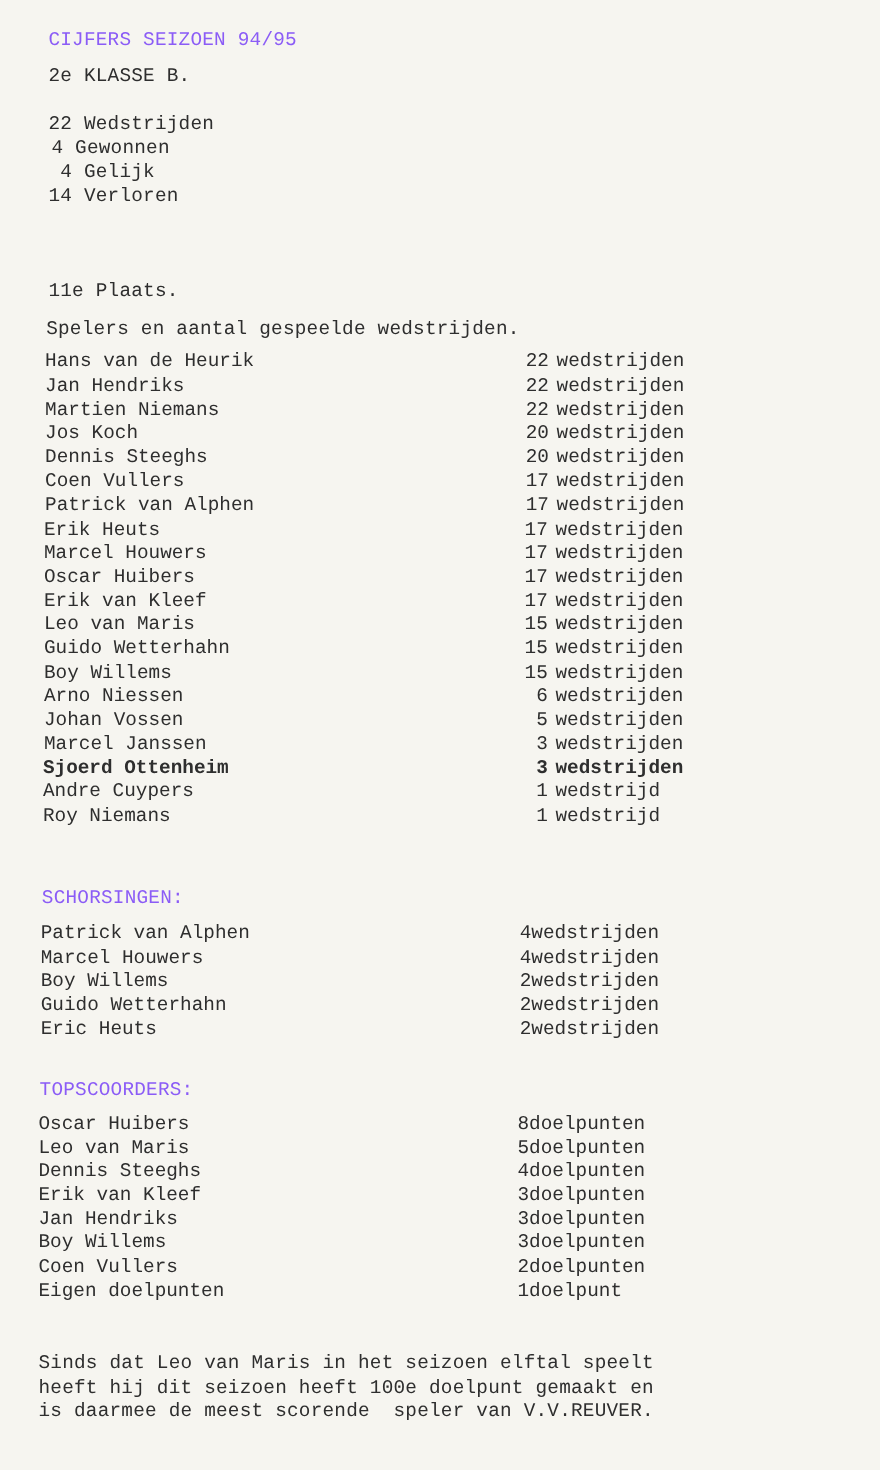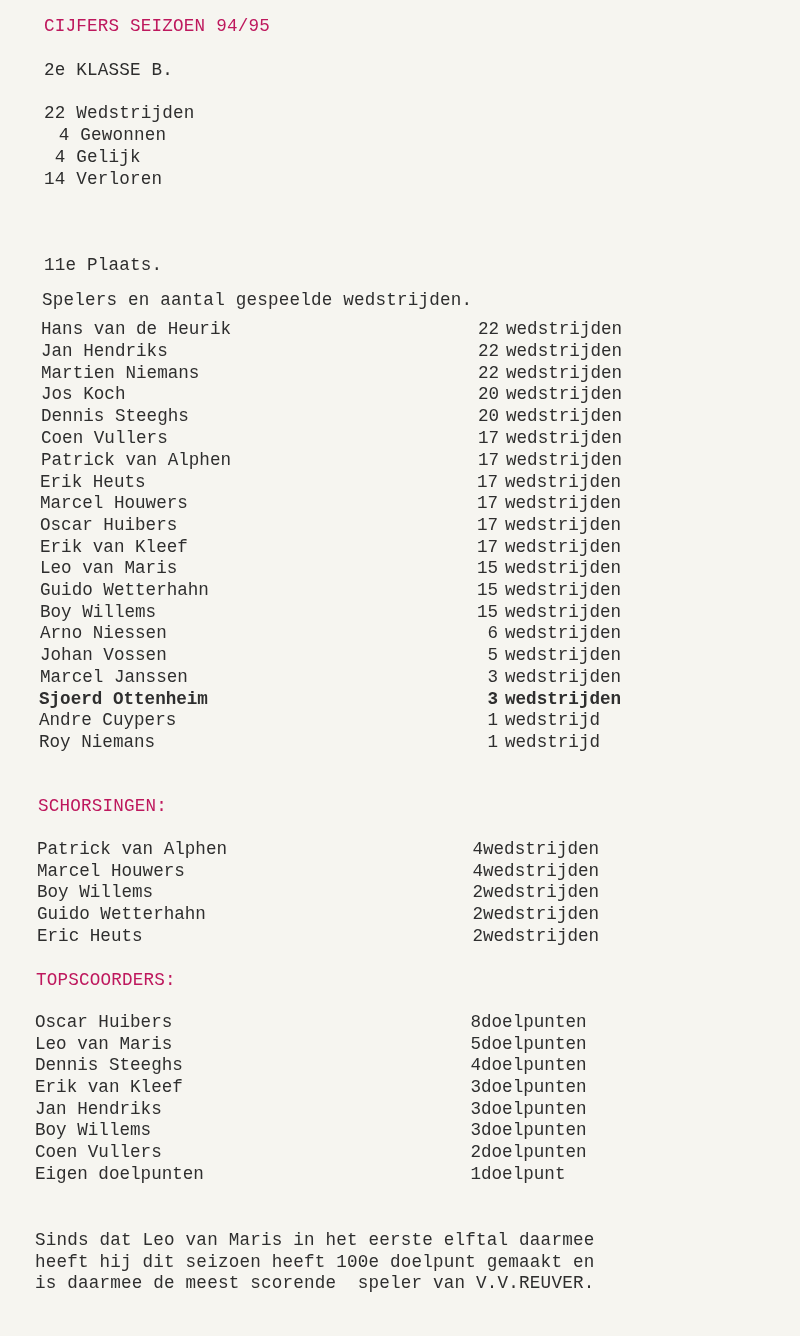--- a/index.html
+++ b/index.html
@@ -5,42 +5,42 @@
     html, body { margin: 0; padding: 0; }
     body {
       width: 800px; height: 1336px; overflow: hidden;
       background: #f6f5f0;
       font-family: "Liberation Mono", "DejaVu Sans Mono", monospace;
       color: #2e2e2e;
       position: relative;
     }
     .page { position: absolute; left: 0; top: 0; width: 800px; height: 1336px; }
     .line { position: absolute; font-size: 17.6px; line-height: 22px; white-space: pre; letter-spacing: 0.2px; }
-    .heading { color: #be185d; }
+    .heading { color: #8b5cf6; margin-top: 11px; }
     .row { position: absolute; height: 21.7px; font-size: 17.6px; line-height: 21.7px; white-space: pre; }
     .row .name { position: absolute; left: 0; }
     .row .count { position: absolute; text-align: right; width: 28px; }
     .row .unit { position: absolute; }
     .bleed {
       position: absolute; left: 500px; top: 30px; width: 300px; height: 1300px;
       opacity: 0.06; color: #222; font-size: 17px; line-height: 21.7px; overflow: hidden; white-space: pre;
       pointer-events: none;
     }
   </style>
 </head>
 <body>
 
 <div class="page">
 
   <div class="line heading" style="left:44px; top:15px;">CIJFERS SEIZOEN 94/95</div>
   <div class="line" style="left:44px; top:59px;">2e KLASSE B.</div>
 
   <div>
     <div class="line" style="left:44px; top:102px;">22 Wedstrijden</div>
-    <div class="line" style="left:48px; top:124px;"> 4 Gewonnen</div>
+    <div class="line" style="left:36px; top:124px;"> 4 Gewonnen</div>
     <div class="line" style="left:44px; top:146px;"> 4 Gelijk</div>
     <div class="line" style="left:44px; top:168px;">14 Verloren</div>
   </div>
 
   <div class="line" style="left:44px; top:254px;">11e Plaats.</div>
   <div class="line" style="left:42px; top:289px;">Spelers en aantal gespeelde wedstrijden.</div>
 
   <div>
     <div class="row" style="left:41px; top:319px; width:600px;"><span class="name">Hans van de Heurik</span><span class="count" style="left:430px;">22</span><span class="unit" style="left:465px;">wedstrijden</span></div>
     <div class="row" style="left:41px; top:341px; width:600px;"><span class="name">Jan Hendriks</span><span class="count" style="left:430px;">22</span><span class="unit" style="left:465px;">wedstrijden</span></div>
@@ -82,19 +82,19 @@
     <div class="row" style="left:35px; top:1055px; width:600px;"><span class="name">Dennis Steeghs</span><span class="count" style="left:418px;">4</span><span class="unit" style="left:446px;">doelpunten</span></div>
     <div class="row" style="left:35px; top:1077px; width:600px;"><span class="name">Erik van Kleef</span><span class="count" style="left:418px;">3</span><span class="unit" style="left:446px;">doelpunten</span></div>
     <div class="row" style="left:35px; top:1099px; width:600px;"><span class="name">Jan Hendriks</span><span class="count" style="left:418px;">3</span><span class="unit" style="left:446px;">doelpunten</span></div>
     <div class="row" style="left:35px; top:1120px; width:600px;"><span class="name">Boy Willems</span><span class="count" style="left:418px;">3</span><span class="unit" style="left:446px;">doelpunten</span></div>
     <div class="row" style="left:35px; top:1142px; width:600px;"><span class="name">Coen Vullers</span><span class="count" style="left:418px;">2</span><span class="unit" style="left:446px;">doelpunten</span></div>
     <div class="row" style="left:35px; top:1164px; width:600px;"><span class="name">Eigen doelpunten</span><span class="count" style="left:418px;">1</span><span class="unit" style="left:446px;">doelpunt</span></div>
   </div>
 
 
   <div>
-    <div class="line" style="left:35px; top:1229px;">Sinds dat Leo van Maris in het eerste elftal daarmee</div>
+    <div class="line" style="left:35px; top:1229px;">Sinds dat Leo van Maris in het seizoen elftal speelt</div>
     <div class="line" style="left:35px; top:1251px;">heeft hij dit seizoen heeft 100e doelpunt gemaakt en</div>
     <div class="line" style="left:35px; top:1272px;">is daarmee de meest scorende  speler van V.V.REUVER.</div>
   </div>
 
   <div class="bleed"></div>
 </div>
 
 </body></html>

